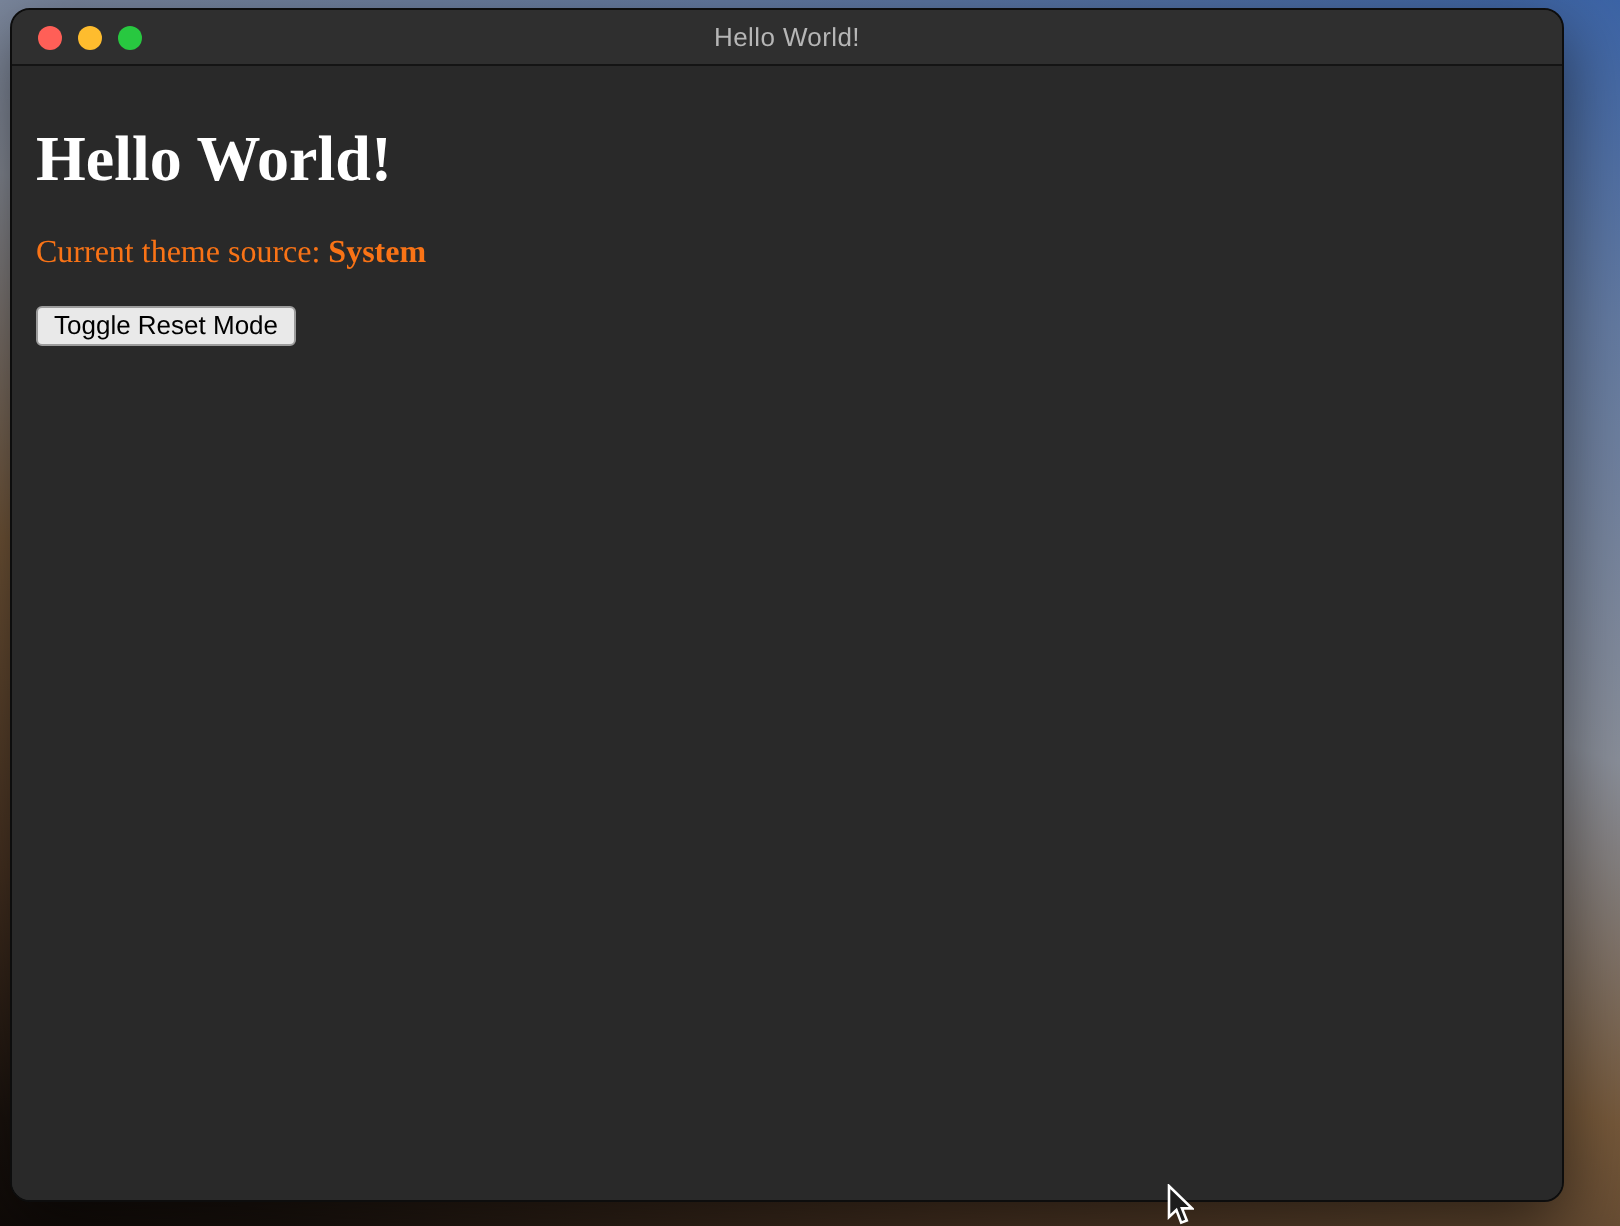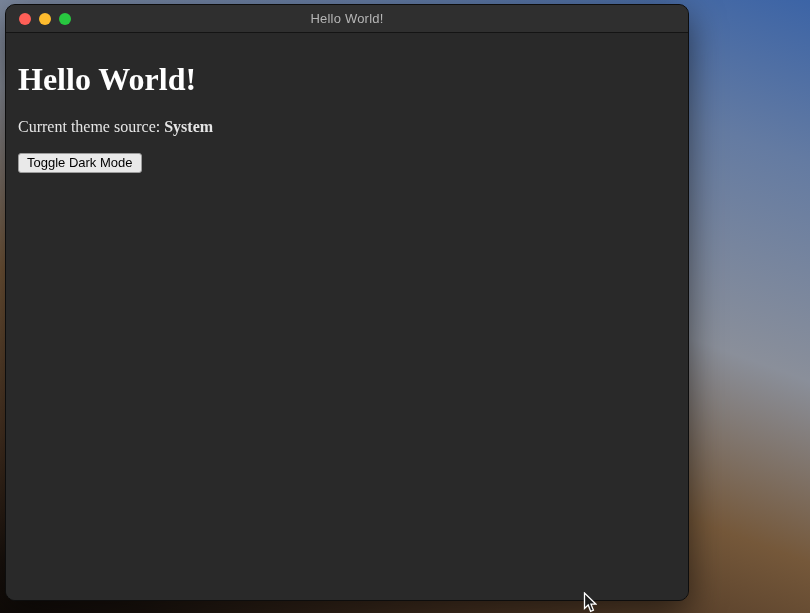--- a/index.html
+++ b/index.html
@@ -21,21 +21,21 @@
       #4a3423 80%,
       #1b130e 94%,
       #100b08 100%);
   }
 
   
   .window {
     position: absolute;
     left: 5px;
     top: 4px;
-    width: 684px;
+    width: 777px;
     height: 597px;
     background: #292929;
     border-radius: 10px;
     border: 1px solid #0d0d0d;
     box-shadow: 0 12px 34px rgba(0,0,0,0.55);
     overflow: hidden;
   }
 
   .titlebar {
     position: relative;
@@ -82,21 +82,21 @@
     font-size: 32px;
     font-weight: bold;
     color: #ffffff;
     margin: 21px 0 21px 4px;
     line-height: 1.1;
   }
 
   .theme-line {
     font-family: "Liberation Serif", "DejaVu Serif", serif;
     font-size: 16px;
-    color: #e5e5e5;
+    color: #f97316;
     margin: 0 0 17px 4px;
   }
   .theme-line .theme-value { font-weight: bold; }
 
   .button-row {
     margin-left: 4px;
     display: flex;
     gap: 5px;
   }
   .ui-button {
@@ -138,21 +138,21 @@
     </div>
     <div class="titlebar-title">Hello World!</div>
   </div>
 
   <div class="content">
     <h1 class="page-heading">Hello World!</h1>
 
     <p class="theme-line"><span>Current theme source: </span><strong class="theme-value">System</strong></p>
 
     <div class="button-row">
-      <button class="ui-button">Toggle Dark Mode</button>
+      <button class="ui-button">Toggle Reset Mode</button>
     </div>
   </div>
 
 </div>
 
 <svg class="cursor" viewBox="0 0 14 21" xmlns="http://www.w3.org/2000/svg">
   <path d="M1.5 1 L1.5 16.5 L5.2 13 L7.6 19.3 L10.4 18.2 L8 12.2 L13 12.2 Z" fill="#1c1c1c" stroke="#ffffff" stroke-width="1.3"></path>
 </svg>
 
 </body></html>

